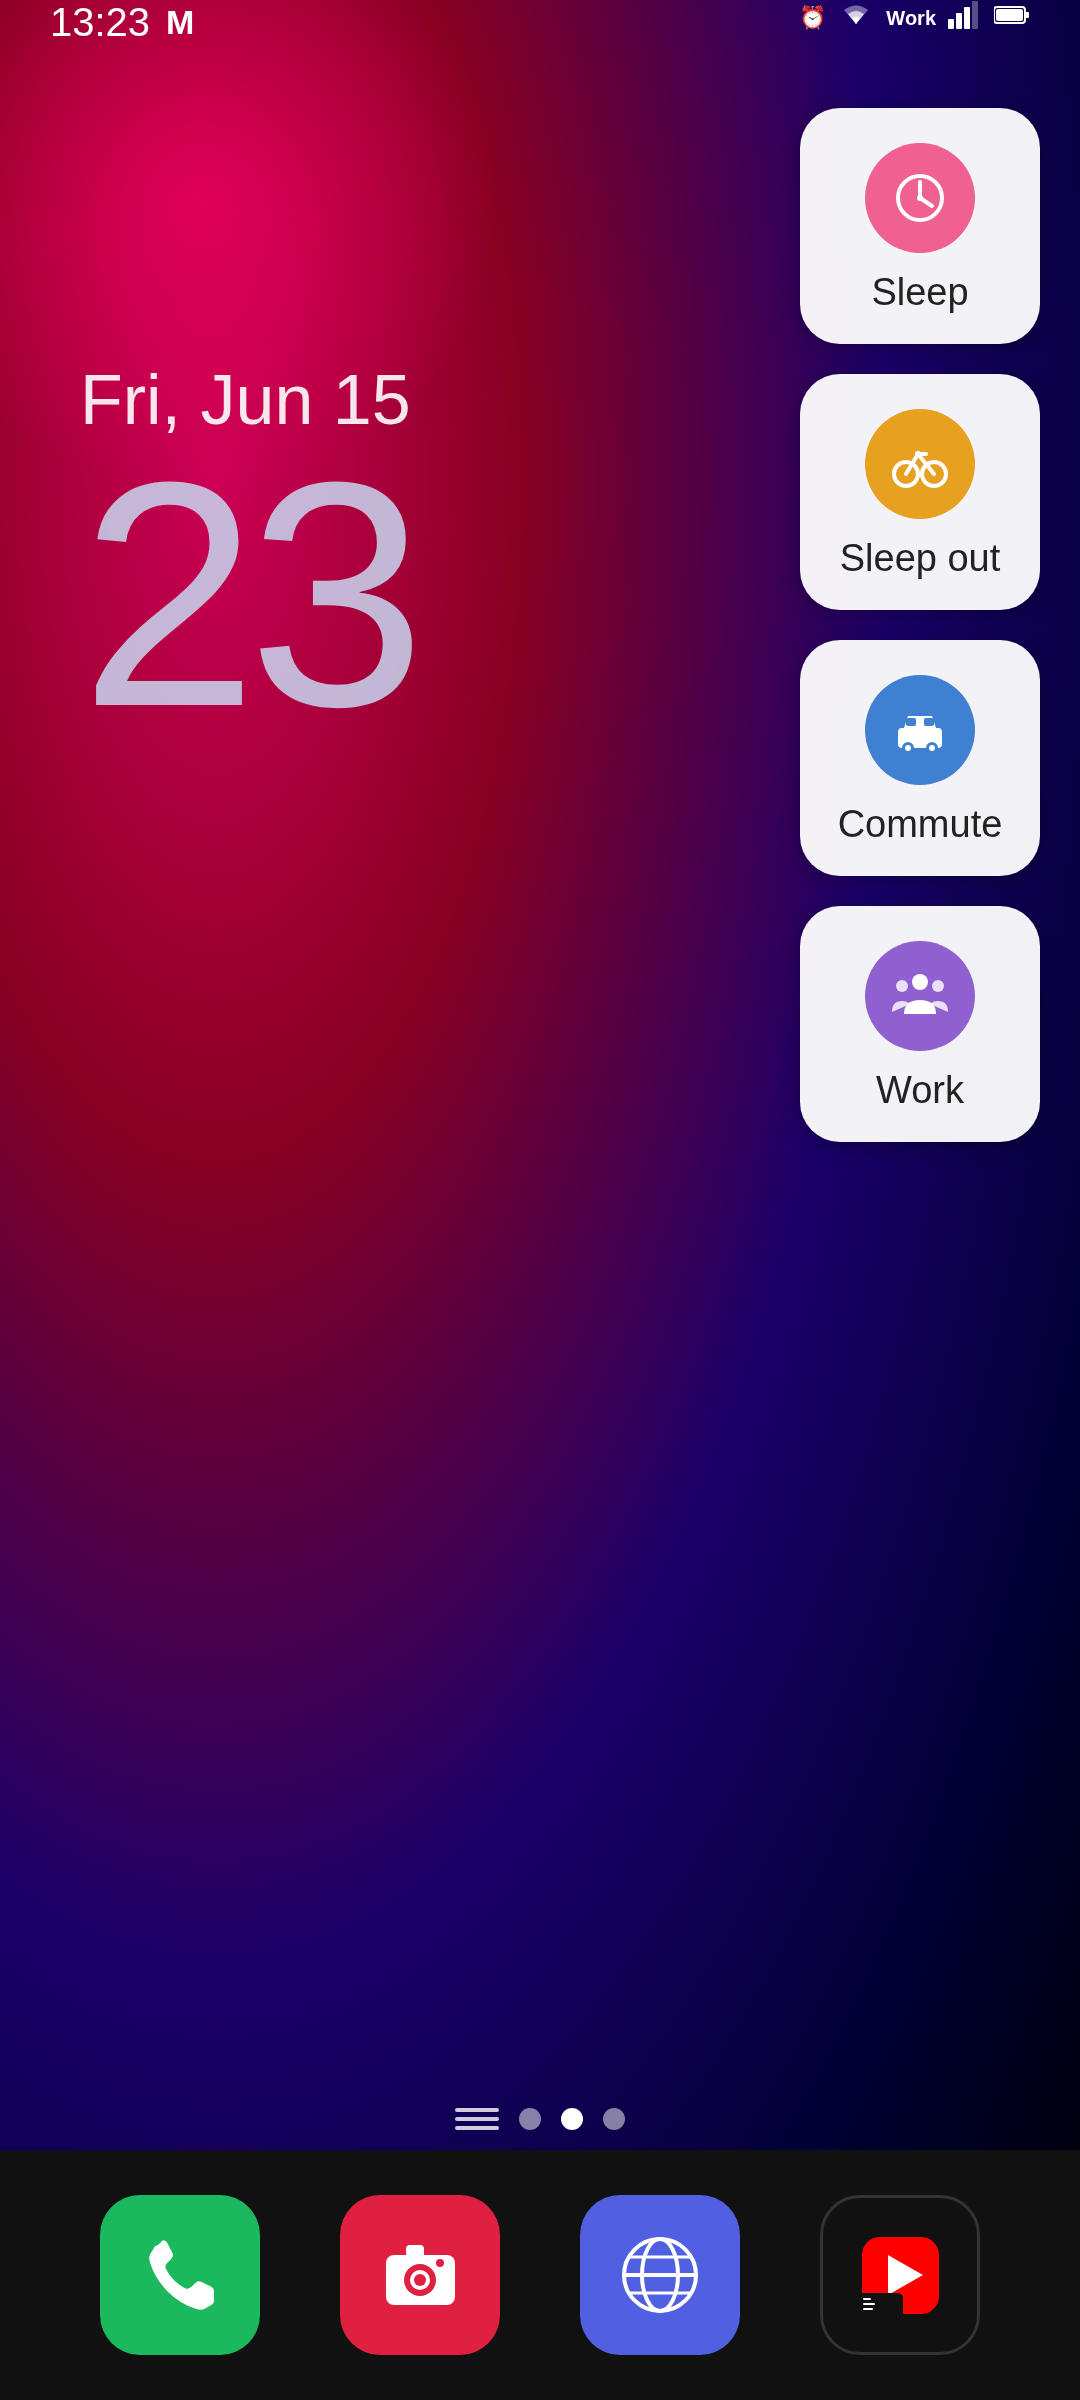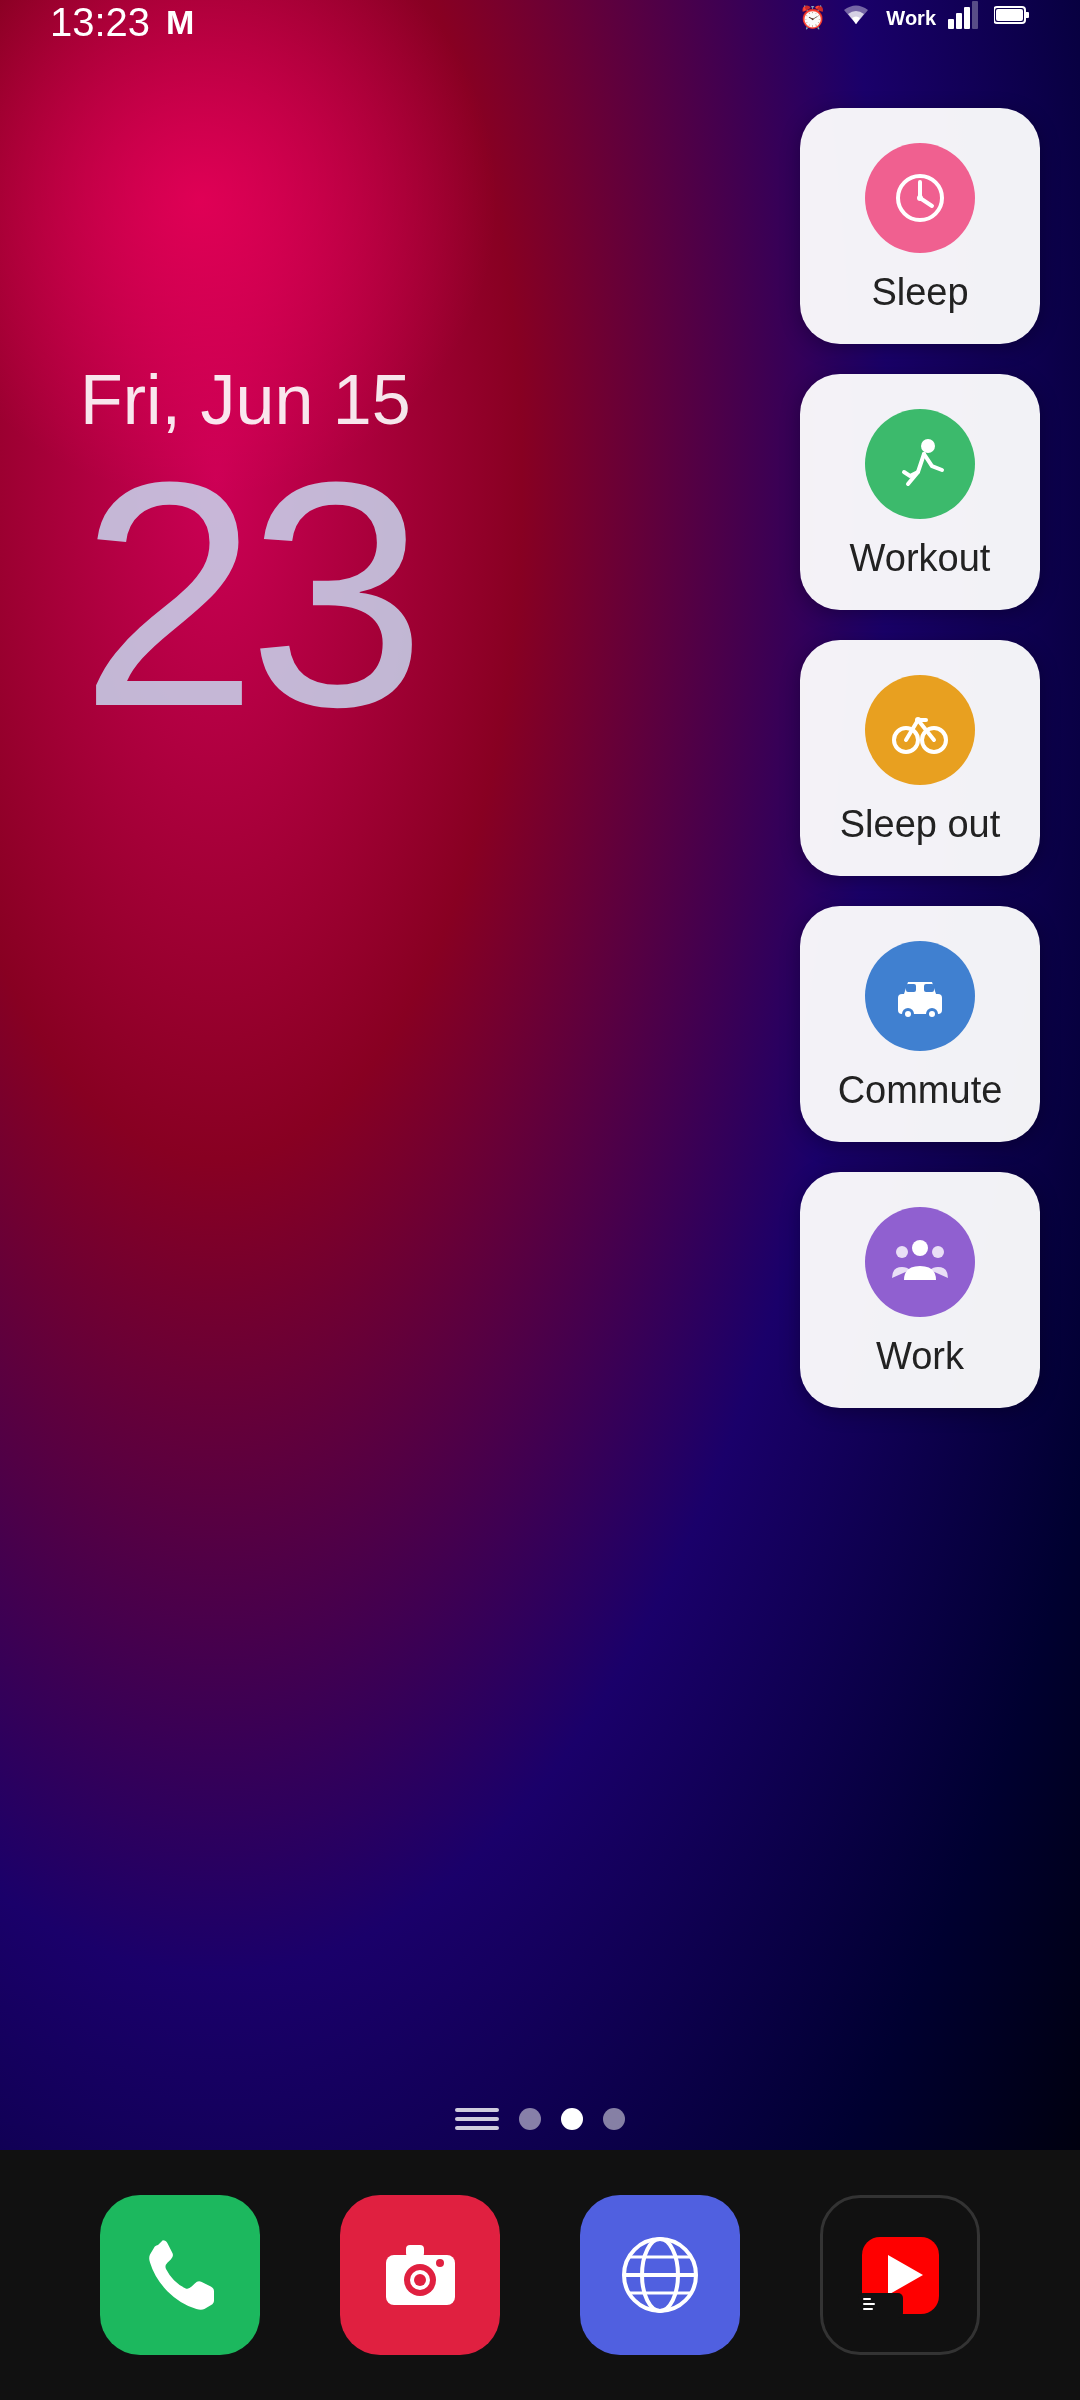--- a/index.html
+++ b/index.html
@@ -294,32 +294,20 @@
       <svg viewBox="0 0 60 60" fill="white">
         <circle cx="30" cy="30" r="22" stroke="white" stroke-width="4" fill="none"></circle>
         <line x1="30" y1="30" x2="30" y2="14" stroke="white" stroke-width="4" stroke-linecap="round"></line>
         <line x1="30" y1="30" x2="42" y2="38" stroke="white" stroke-width="4" stroke-linecap="round"></line>
         <circle cx="30" cy="30" r="3" fill="white"></circle>
       </svg>
     </div>
     <span class="profile-label">Sleep</span>
   </div>
 
-  <div class="profile-card">
-    <div class="profile-icon workout">
-      <svg viewBox="0 0 60 60" fill="white">
-
-        <circle cx="38" cy="12" r="7" fill="white"></circle>
-        <path d="M34 20 L28 38 L18 50" stroke="white" stroke-width="4" fill="none" stroke-linecap="round"></path>
-        <path d="M34 20 L42 32 L52 36" stroke="white" stroke-width="4" fill="none" stroke-linecap="round"></path>
-        <path d="M28 38 L20 42 L14 38" stroke="white" stroke-width="4" fill="none" stroke-linecap="round"></path>
-      </svg>
-    </div>
-    <span class="profile-label">Workout</span>
-  </div>
 
   <div class="profile-card">
     <div class="profile-icon going-out">
       <svg viewBox="0 0 60 60" fill="white">
 
         <circle cx="16" cy="40" r="12" stroke="white" stroke-width="4" fill="none"></circle>
         <circle cx="44" cy="40" r="12" stroke="white" stroke-width="4" fill="none"></circle>
         <path d="M16 40 L28 20 L44 40" stroke="white" stroke-width="4" fill="none" stroke-linecap="round" stroke-linejoin="round"></path>
         <path d="M28 20 L36 20" stroke="white" stroke-width="4" stroke-linecap="round"></path>
         <circle cx="28" cy="20" r="3" fill="white"></circle>

